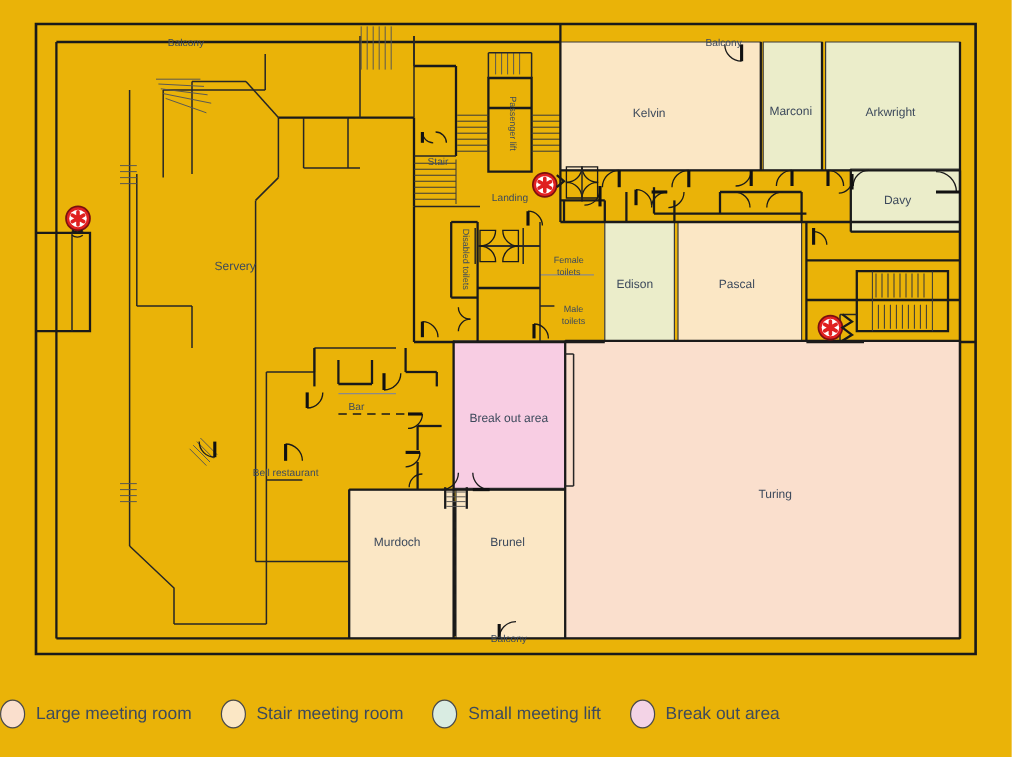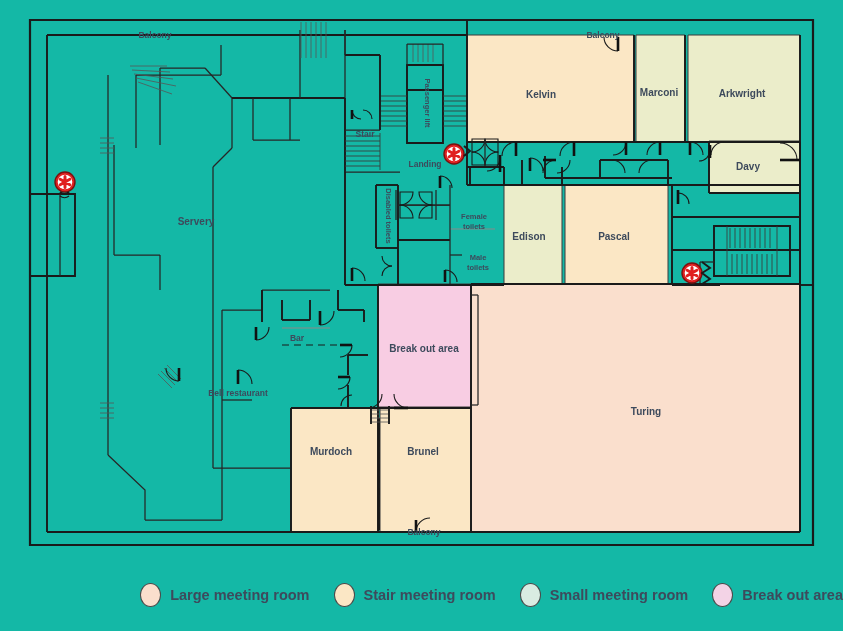--- a/index.html
+++ b/index.html
@@ -10,22 +10,21 @@
   body {
     width: 843px;
     height: 631px;
     font-family: "Liberation Sans", sans-serif;
     overflow: hidden;
   }
   #plan-root {
     position: relative;
     width: 843px;
     height: 631px;
-    background: #14b8a6;
-    font-weight: bold;
+    background: #eab308;
   }
   svg.floorplan {
     display: block;
   }
   .room-label {
     font-family: "Liberation Sans", sans-serif;
     font-size: 10px;
     fill: #3d4a5c;
     text-anchor: middle;
     dominant-baseline: middle;
@@ -90,21 +89,21 @@
     stroke-dasharray: 7 5;
   }
   .legend-bar {
     position: absolute;
     left: 0;
     top: 570px;
     width: 843px;
     height: 50px;
     display: flex;
     align-items: center;
-    justify-content: flex-end;
+    justify-content: flex-start;
     gap: 0px;
   }
   .legend-item {
     display: flex;
     align-items: center;
     gap: 9px;
     margin-right: 24px;
   }
   .legend-item:last-child { margin-right: 0; }
   .legend-swatch {
@@ -548,21 +547,21 @@
     <div class="legend-item">
       <span class="legend-swatch" style="background:#fadfcd"></span>
       <span class="legend-text">Large meeting room</span>
     </div>
     <div class="legend-item">
       <span class="legend-swatch" style="background:#fbe7c5"></span>
       <span class="legend-text">Stair meeting room</span>
     </div>
     <div class="legend-item">
       <span class="legend-swatch" style="background:#d9ece2"></span>
-      <span class="legend-text">Small meeting room</span>
+      <span class="legend-text">Small meeting lift</span>
     </div>
     <div class="legend-item">
       <span class="legend-swatch" style="background:#f3d3e6"></span>
       <span class="legend-text">Break out area</span>
     </div>
   </div>
 
 </div>
 
 </body></html>

